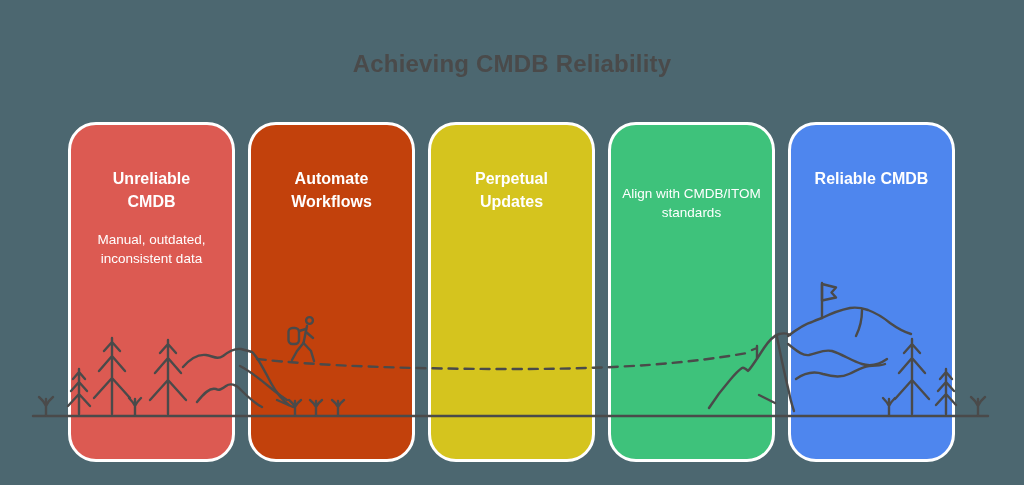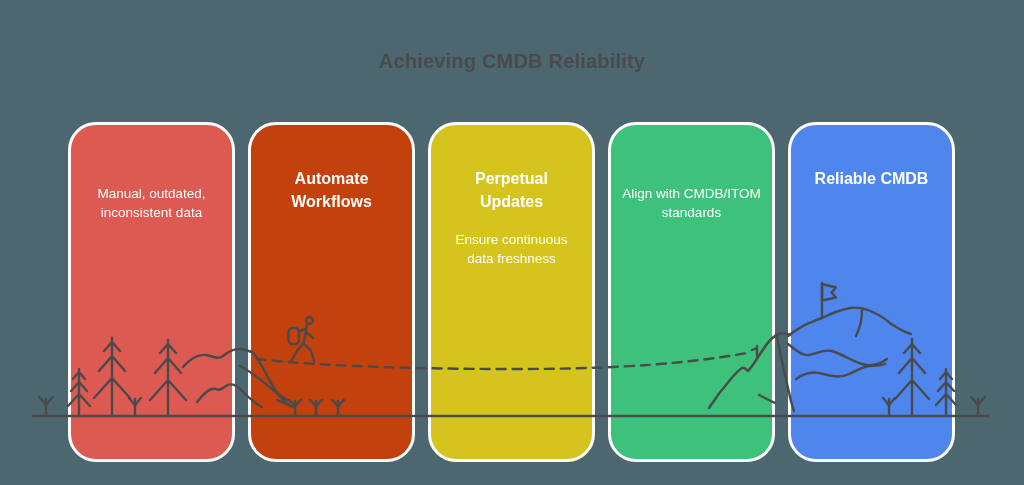--- a/index.html
+++ b/index.html
@@ -6,21 +6,21 @@
   .canvas {
     position:relative;
     width:1024px; height:485px;
     background:var(--bg, #4C6770);
     font-family:"Liberation Sans", sans-serif;
     overflow:hidden;
   }
   .main-title {
     position:absolute; top:50px; left:0; right:0;
     text-align:center;
-    font-size:20px; font-weight:bold;
+    font-size:24px; font-weight:bold;
     color:var(--title, #4A4A4A);
     letter-spacing:.2px;
   }
   .cards {
     position:absolute; left:68px; top:122px;
     display:flex; gap:13px;
   }
   .card {
     width:167px; height:340px;
     box-sizing:border-box;
@@ -50,32 +50,32 @@
 </style>
 </head>
 <body>
 
 <div class="canvas" style="--bg: #4C6770; --title: #4A4A4A; --line: #4A4A4A;">
 
   <div class="main-title">Achieving CMDB Reliability</div>
 
   <div class="cards">
     <div class="card" style="background-color: rgb(220, 90, 82);">
+      <div class="card-title">Unreliable
+CMDB</div>
       <div class="card-subtitle">Manual, outdated,
 inconsistent data</div>
     </div>
     <div class="card" style="background-color: #c2410c;">
       <div class="card-title">Automate
 Workflows</div>
     </div>
     <div class="card" style="background-color: rgb(213, 196, 30);">
       <div class="card-title">Perpetual
 Updates</div>
-      <div class="card-subtitle">Ensure continuous
-data freshness</div>
     </div>
     <div class="card" style="background-color: rgb(62, 194, 123);">
       <div class="card-subtitle">Align with CMDB/ITOM
 standards</div>
     </div>
     <div class="card" style="background-color: rgb(78, 134, 238);">
       <div class="card-title">Reliable CMDB</div>
     </div>
   </div>
 

